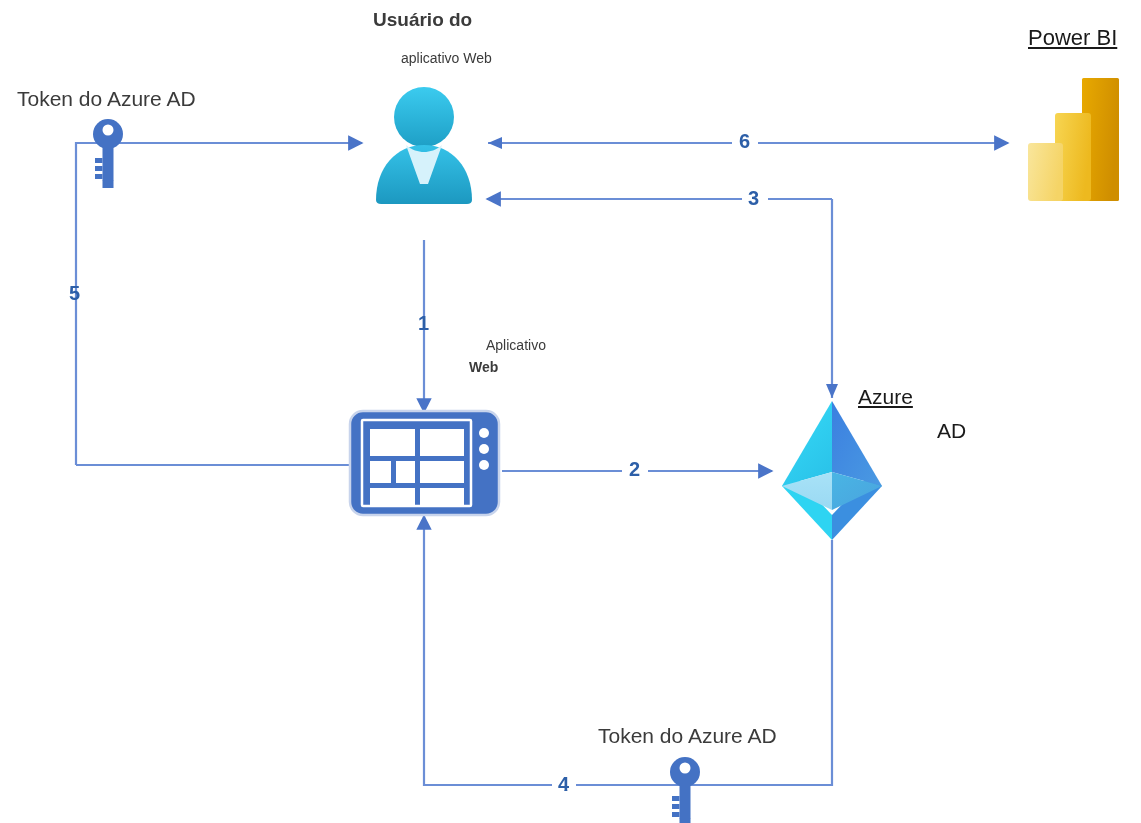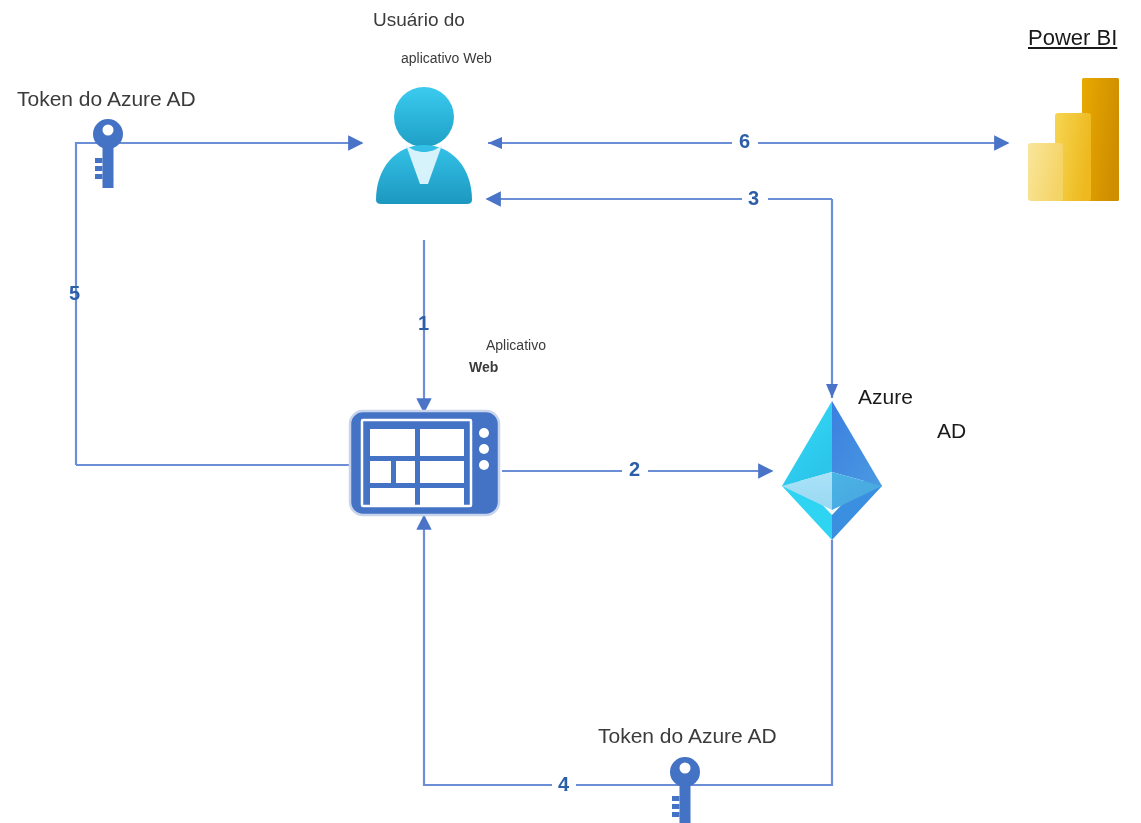--- a/index.html
+++ b/index.html
@@ -20,21 +20,21 @@
     overflow: hidden;
   }
   .abs { position: absolute; }
 
   
   .label {
     color: #3b3b3b;
     white-space: nowrap;
     line-height: 1.1;
   }
-  .label-lg   { font-size: 19px; }
+  .label-lg   { font-size: 19px; font-weight: bold; }
   .label-md   { font-size: 21px; }
   .label-sm   { font-size: 14px; }
   .label-azure{ font-size: 21px; color: #1a1a1a; }
   .label-pbi  { font-size: 22px; color: #1a1a1a; }
 
   
   .num {
     position: absolute;
     font-size: 20px;
     font-weight: bold;
@@ -116,21 +116,21 @@
   <span class="num" style="left:748px; top:188px; z-index:2;">3</span>
 
   <div class="abs label label-lg" style="left:373px; top:10px; z-index:3;">Usuário do</div>
   <div class="abs label label-sm" style="left:401px; top:51px; z-index:3;">aplicativo Web</div>
 
   <div class="abs label label-pbi" style="left:1028px; top:26px; z-index:3;text-decoration:underline;">Power BI</div>
 
   <div class="abs label label-sm" style="left:486px; top:338px; z-index:3;">Aplicativo</div>
   <div class="abs label label-sm" style="left:469px; top:360px; z-index:3;font-weight:bold;">Web</div>
 
-  <div class="abs label label-azure" style="left:858px; top:385px; z-index:3;">Azure</div>
+  <div class="abs label label-azure" style="left:858px; top:385px; z-index:3;text-decoration:underline;">Azure</div>
   <div class="abs label label-azure" style="left:922px; top:419px; z-index:3;margin-left:15px;">AD</div>
 
   <div class="abs label label-md" style="left:17px; top:87px; z-index:3;">Token do Azure AD</div>
 
   <div class="abs label label-md" style="left:598px; top:724px; z-index:3;">Token do Azure AD</div>
 
   <svg class="icon" style="left:358px; top:78px; width:132px; height:132px; z-index:4;" viewBox="0 0 132 132">
     <defs>
       <linearGradient id="gUserHead" x1="0" y1="0" x2="0" y2="1">
         <stop offset="0%" stop-color="#3bcbef"></stop>

